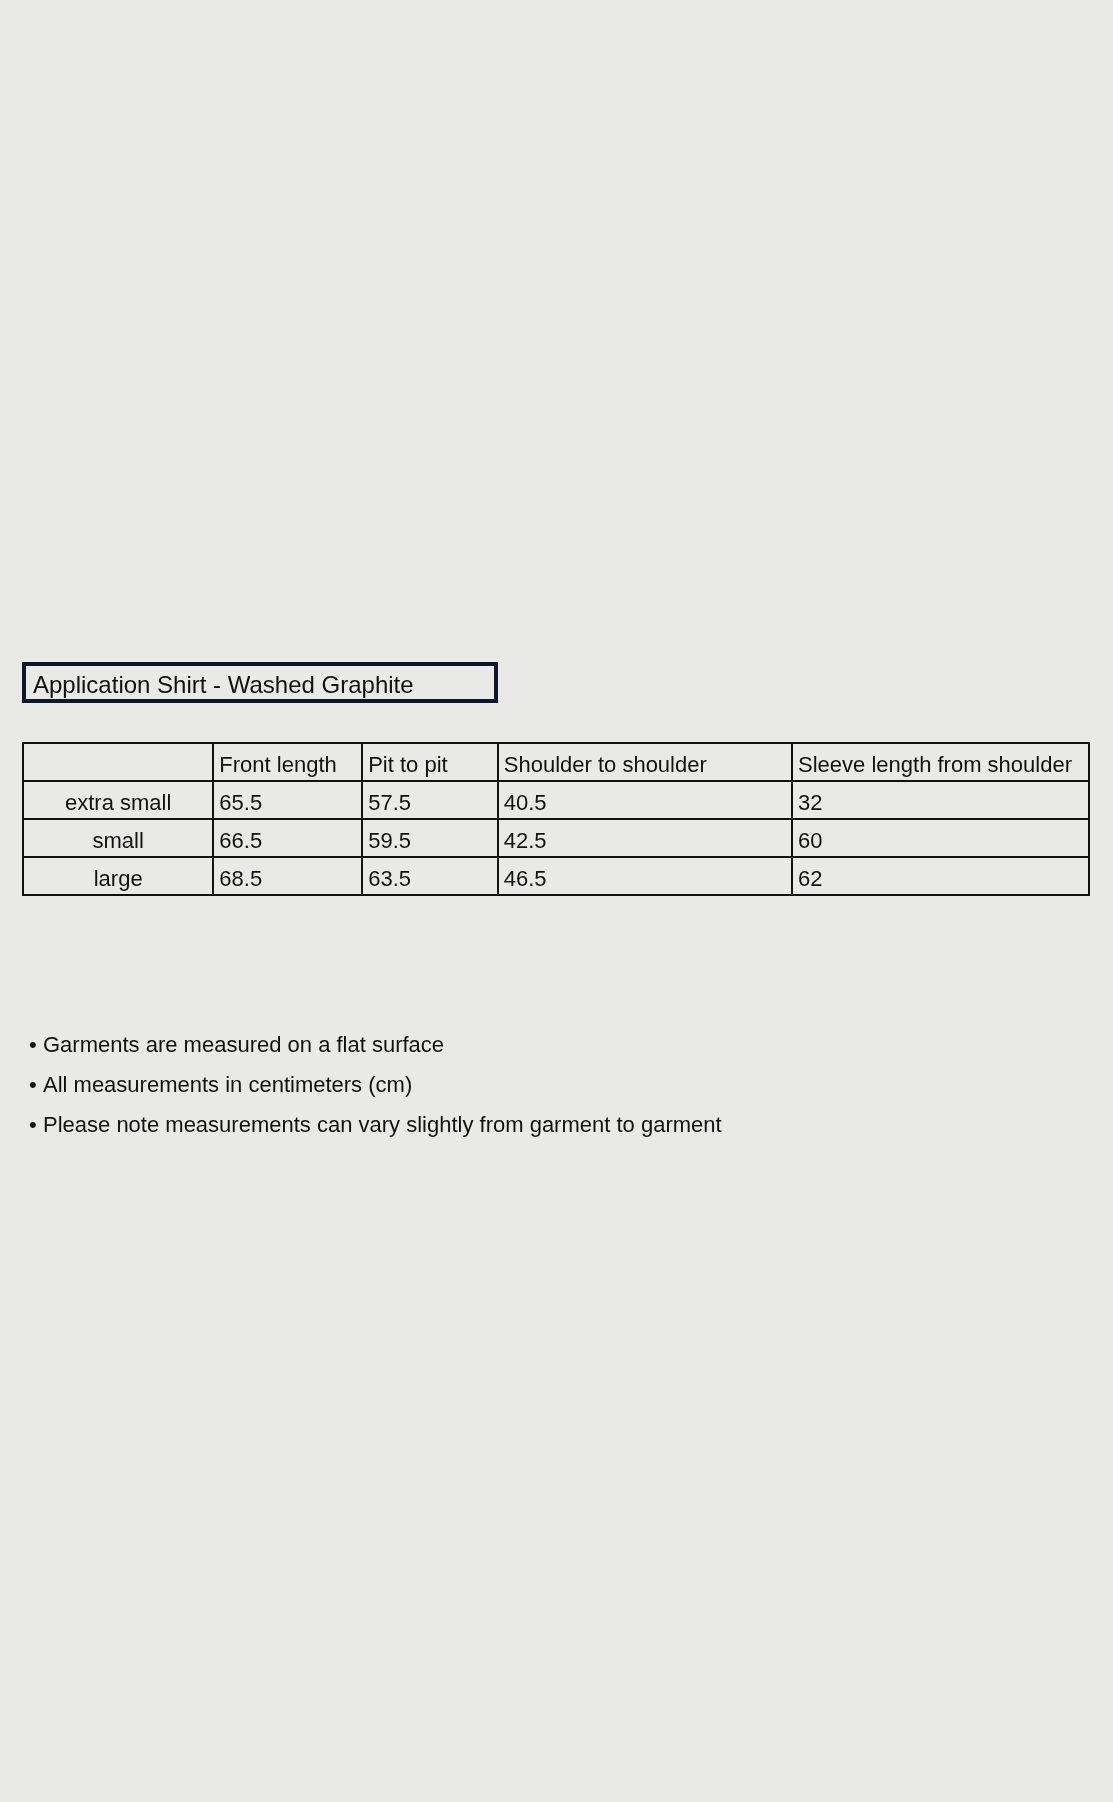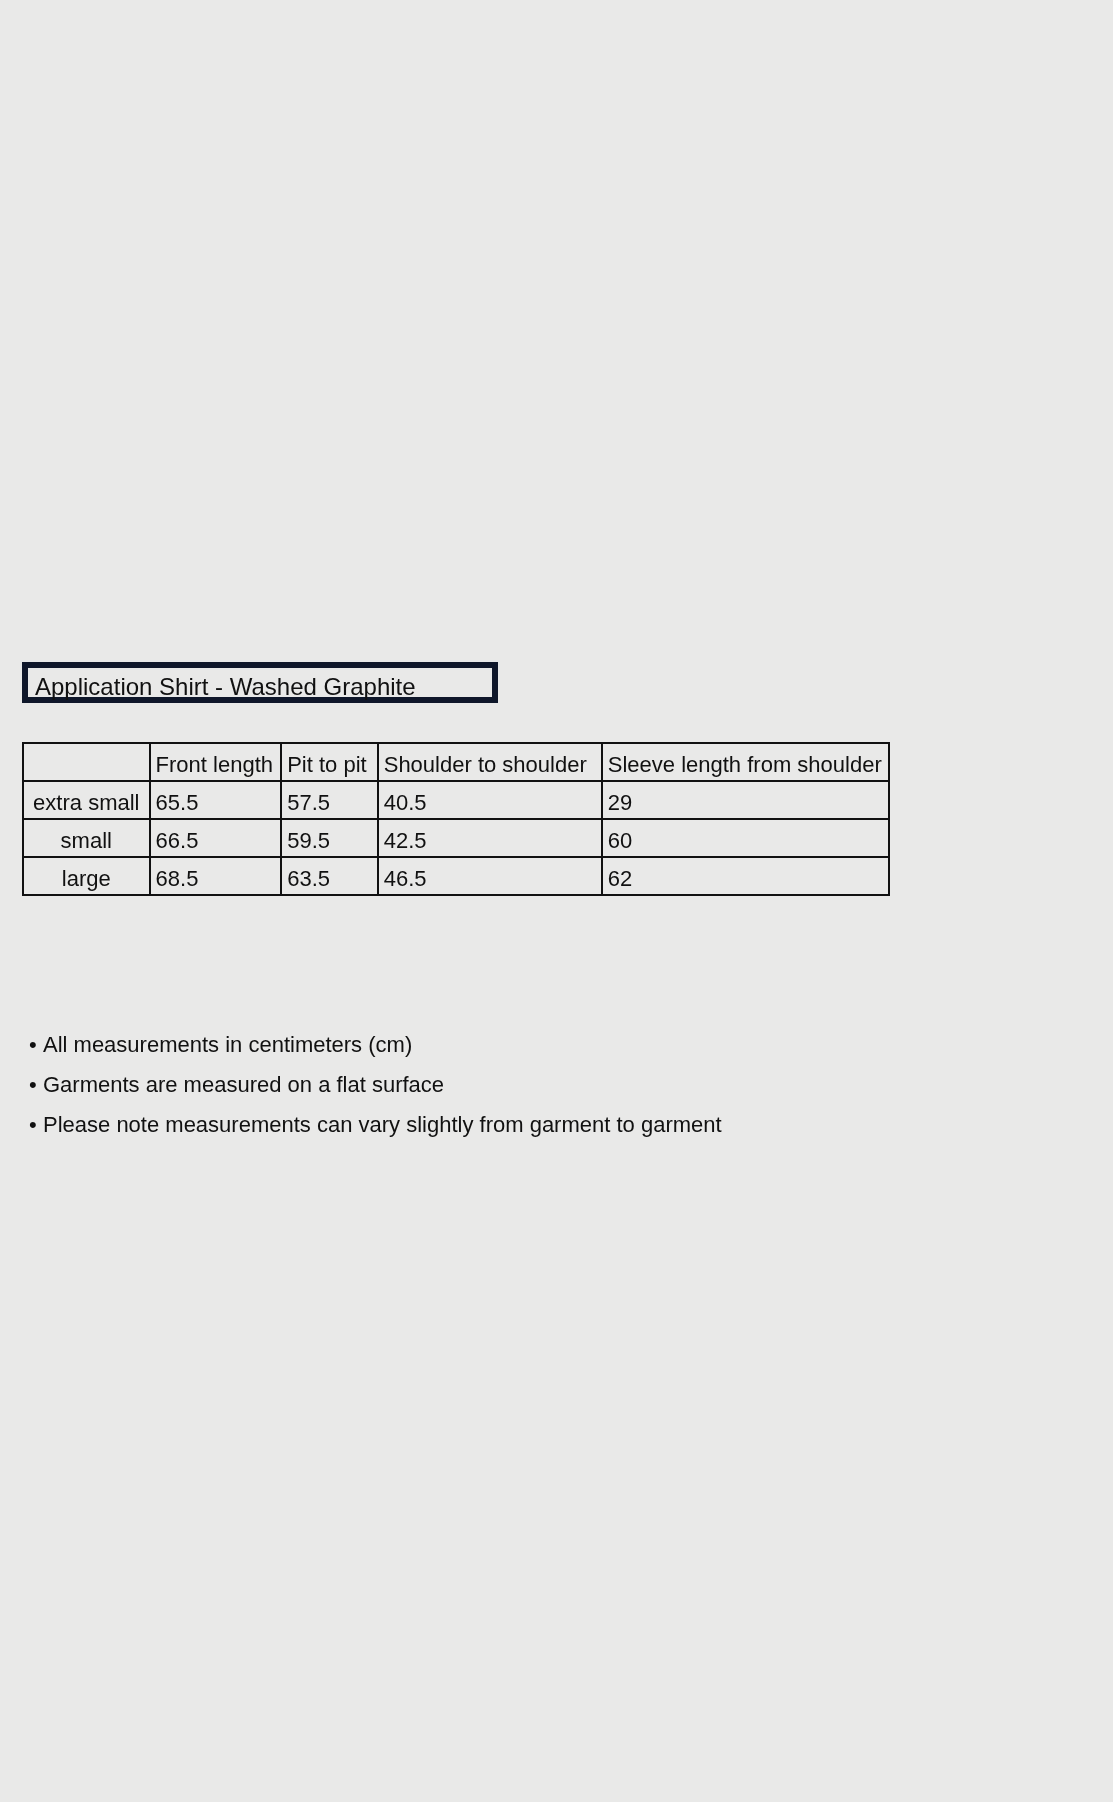--- a/index.html
+++ b/index.html
@@ -6,27 +6,27 @@
   body {
     width:1113px; height:1802px; overflow:hidden;
     background:#e9e9e8;
     font-family:"Liberation Sans", sans-serif;
     color:#111;
     position:relative;
   }
   .title-box {
     position:absolute; left:22px; top:662px;
     width:476px; height:41px; box-sizing:border-box;
-    border:6px solid #0f172a;
+    border:4px solid #0f172a;
     font-size:24px; line-height:37px; padding-left:7px;
     white-space:nowrap;
   }
   table.size {
     position:absolute; left:22px; top:742px;
-    width:868px; border-collapse:collapse;
+    width:1068px; border-collapse:collapse;
     font-size:22px;
     border-radius:20px;
   }
   table.size td, table.size th {
     border:2px solid #111; height:36px; padding:0 5px;
     font-weight:normal; white-space:nowrap; vertical-align:bottom; line-height:30px;
   }
   table.size th { text-align:left; }
   table.size td.num { text-align:left; }
   table.size td.label { text-align:center; }
@@ -56,36 +56,36 @@
     <th>Front length</th>
     <th>Pit to pit</th>
     <th>Shoulder to shoulder</th>
     <th>Sleeve length from shoulder</th>
   </tr>
   <tr>
     <td class="label">extra small</td>
     <td class="num">65.5</td>
     <td class="num">57.5</td>
     <td class="num">40.5</td>
-    <td class="num">29</td>
+    <td class="num">32</td>
   </tr>
   <tr>
     <td class="label">small</td>
     <td class="num">66.5</td>
     <td class="num">59.5</td>
     <td class="num">42.5</td>
     <td class="num">60</td>
   </tr>
   <tr>
     <td class="label">large</td>
     <td class="num">68.5</td>
     <td class="num">63.5</td>
     <td class="num">46.5</td>
     <td class="num">62</td>
   </tr>
 </tbody>
   </table>
 
 <ul class="notes">
+  <li><span class="bullet">•</span><span>Garments are measured on a flat surface</span></li>
   <li><span class="bullet">•</span><span>All measurements in centimeters (cm)</span></li>
-  <li><span class="bullet">•</span><span>Garments are measured on a flat surface</span></li>
   <li><span class="bullet">•</span><span>Please note measurements can vary slightly from garment to garment</span></li>
 </ul>
 
 </body></html>

